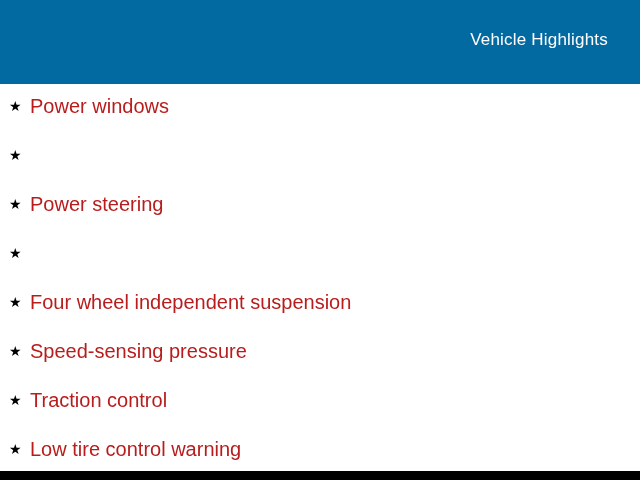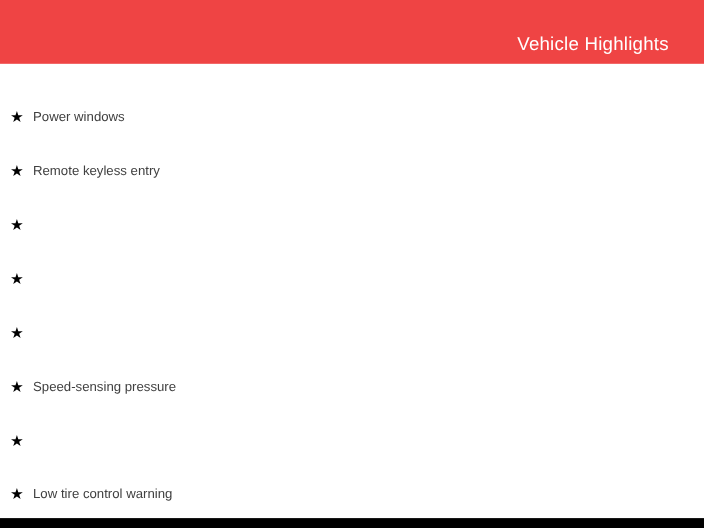--- a/index.html
+++ b/index.html
@@ -17,22 +17,22 @@
     position: relative;
     width: 640px;
     height: 480px;
     background: #ffffff;
   }
   .header-bar {
     position: absolute;
     top: 0;
     left: 0;
     width: 640px;
-    height: 58px;
-    background: #ef4444;
+    height: 84px;
+    background: #0369a1;
   }
   .header-title {
     position: absolute;
     right: 32px;
     top: 30px;
     color: #ffffff;
     font-size: 17px;
     line-height: 20px;
     letter-spacing: 0.2px;
     white-space: nowrap;
@@ -55,22 +55,22 @@
   }
   .bullet-star {
     width: 21px;
     flex: 0 0 21px;
     color: #000000;
     font-size: 14px;
     line-height: 14px;
     text-align: left;
   }
   .item-label {
-    color: #404040;
-    font-size: 12px;
+    color: #b91c1c;
+    font-size: 20px;
     line-height: 20px;
     white-space: nowrap;
   }
   .footer-strip {
     position: absolute;
     left: 0;
     bottom: 0;
     width: 640px;
     height: 9px;
     background: #000000;
@@ -87,42 +87,44 @@
 
   <ul class="highlights-list">
 
     <li class="highlight-item">
       <span class="bullet-star">★</span>
       <span class="item-label">Power windows</span>
     </li>
 
     <li class="highlight-item">
       <span class="bullet-star">★</span>
-      <span class="item-label">Remote keyless entry</span>
+    </li>
+
+    <li class="highlight-item">
+      <span class="bullet-star">★</span>
+      <span class="item-label">Power steering</span>
     </li>
 
     <li class="highlight-item">
       <span class="bullet-star">★</span>
     </li>
 
     <li class="highlight-item">
       <span class="bullet-star">★</span>
-    </li>
-
-    <li class="highlight-item">
-      <span class="bullet-star">★</span>
+      <span class="item-label">Four wheel independent suspension</span>
     </li>
 
     <li class="highlight-item">
       <span class="bullet-star">★</span>
       <span class="item-label">Speed-sensing pressure</span>
     </li>
 
     <li class="highlight-item">
       <span class="bullet-star">★</span>
+      <span class="item-label">Traction control</span>
     </li>
 
     <li class="highlight-item">
       <span class="bullet-star">★</span>
       <span class="item-label">Low tire control warning</span>
     </li>
 
   </ul>
 
   <div class="footer-strip"></div>

